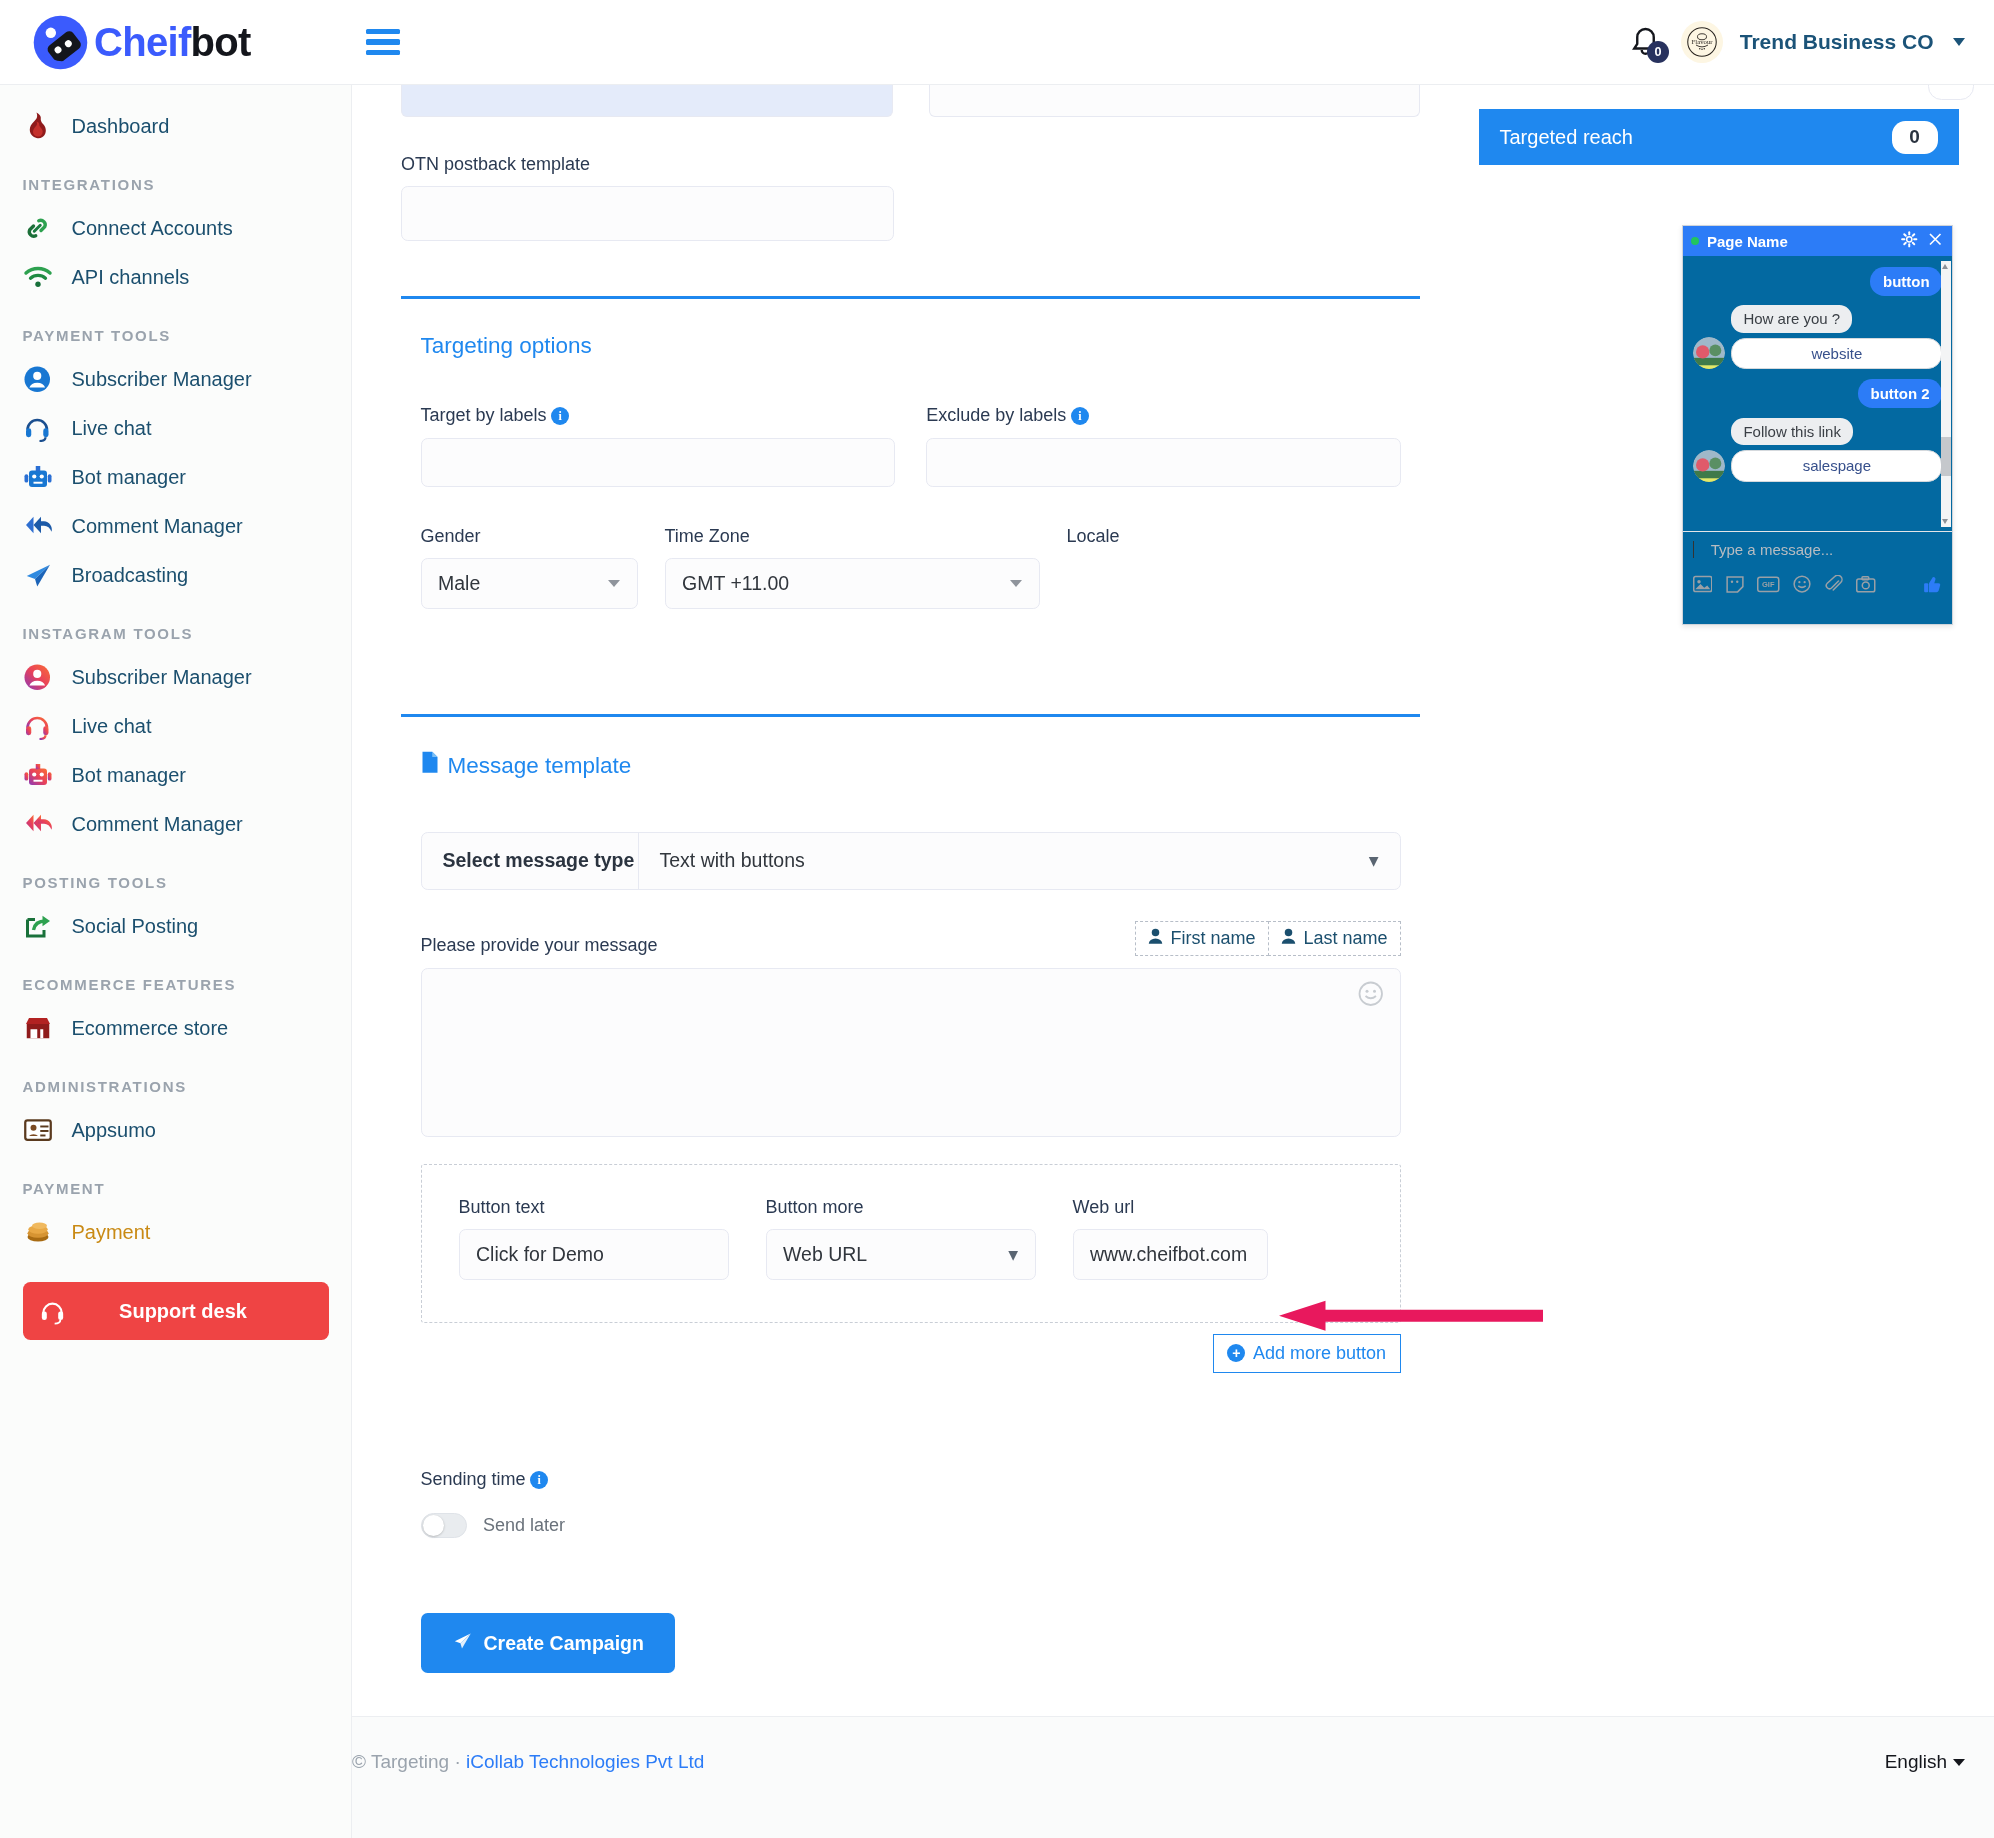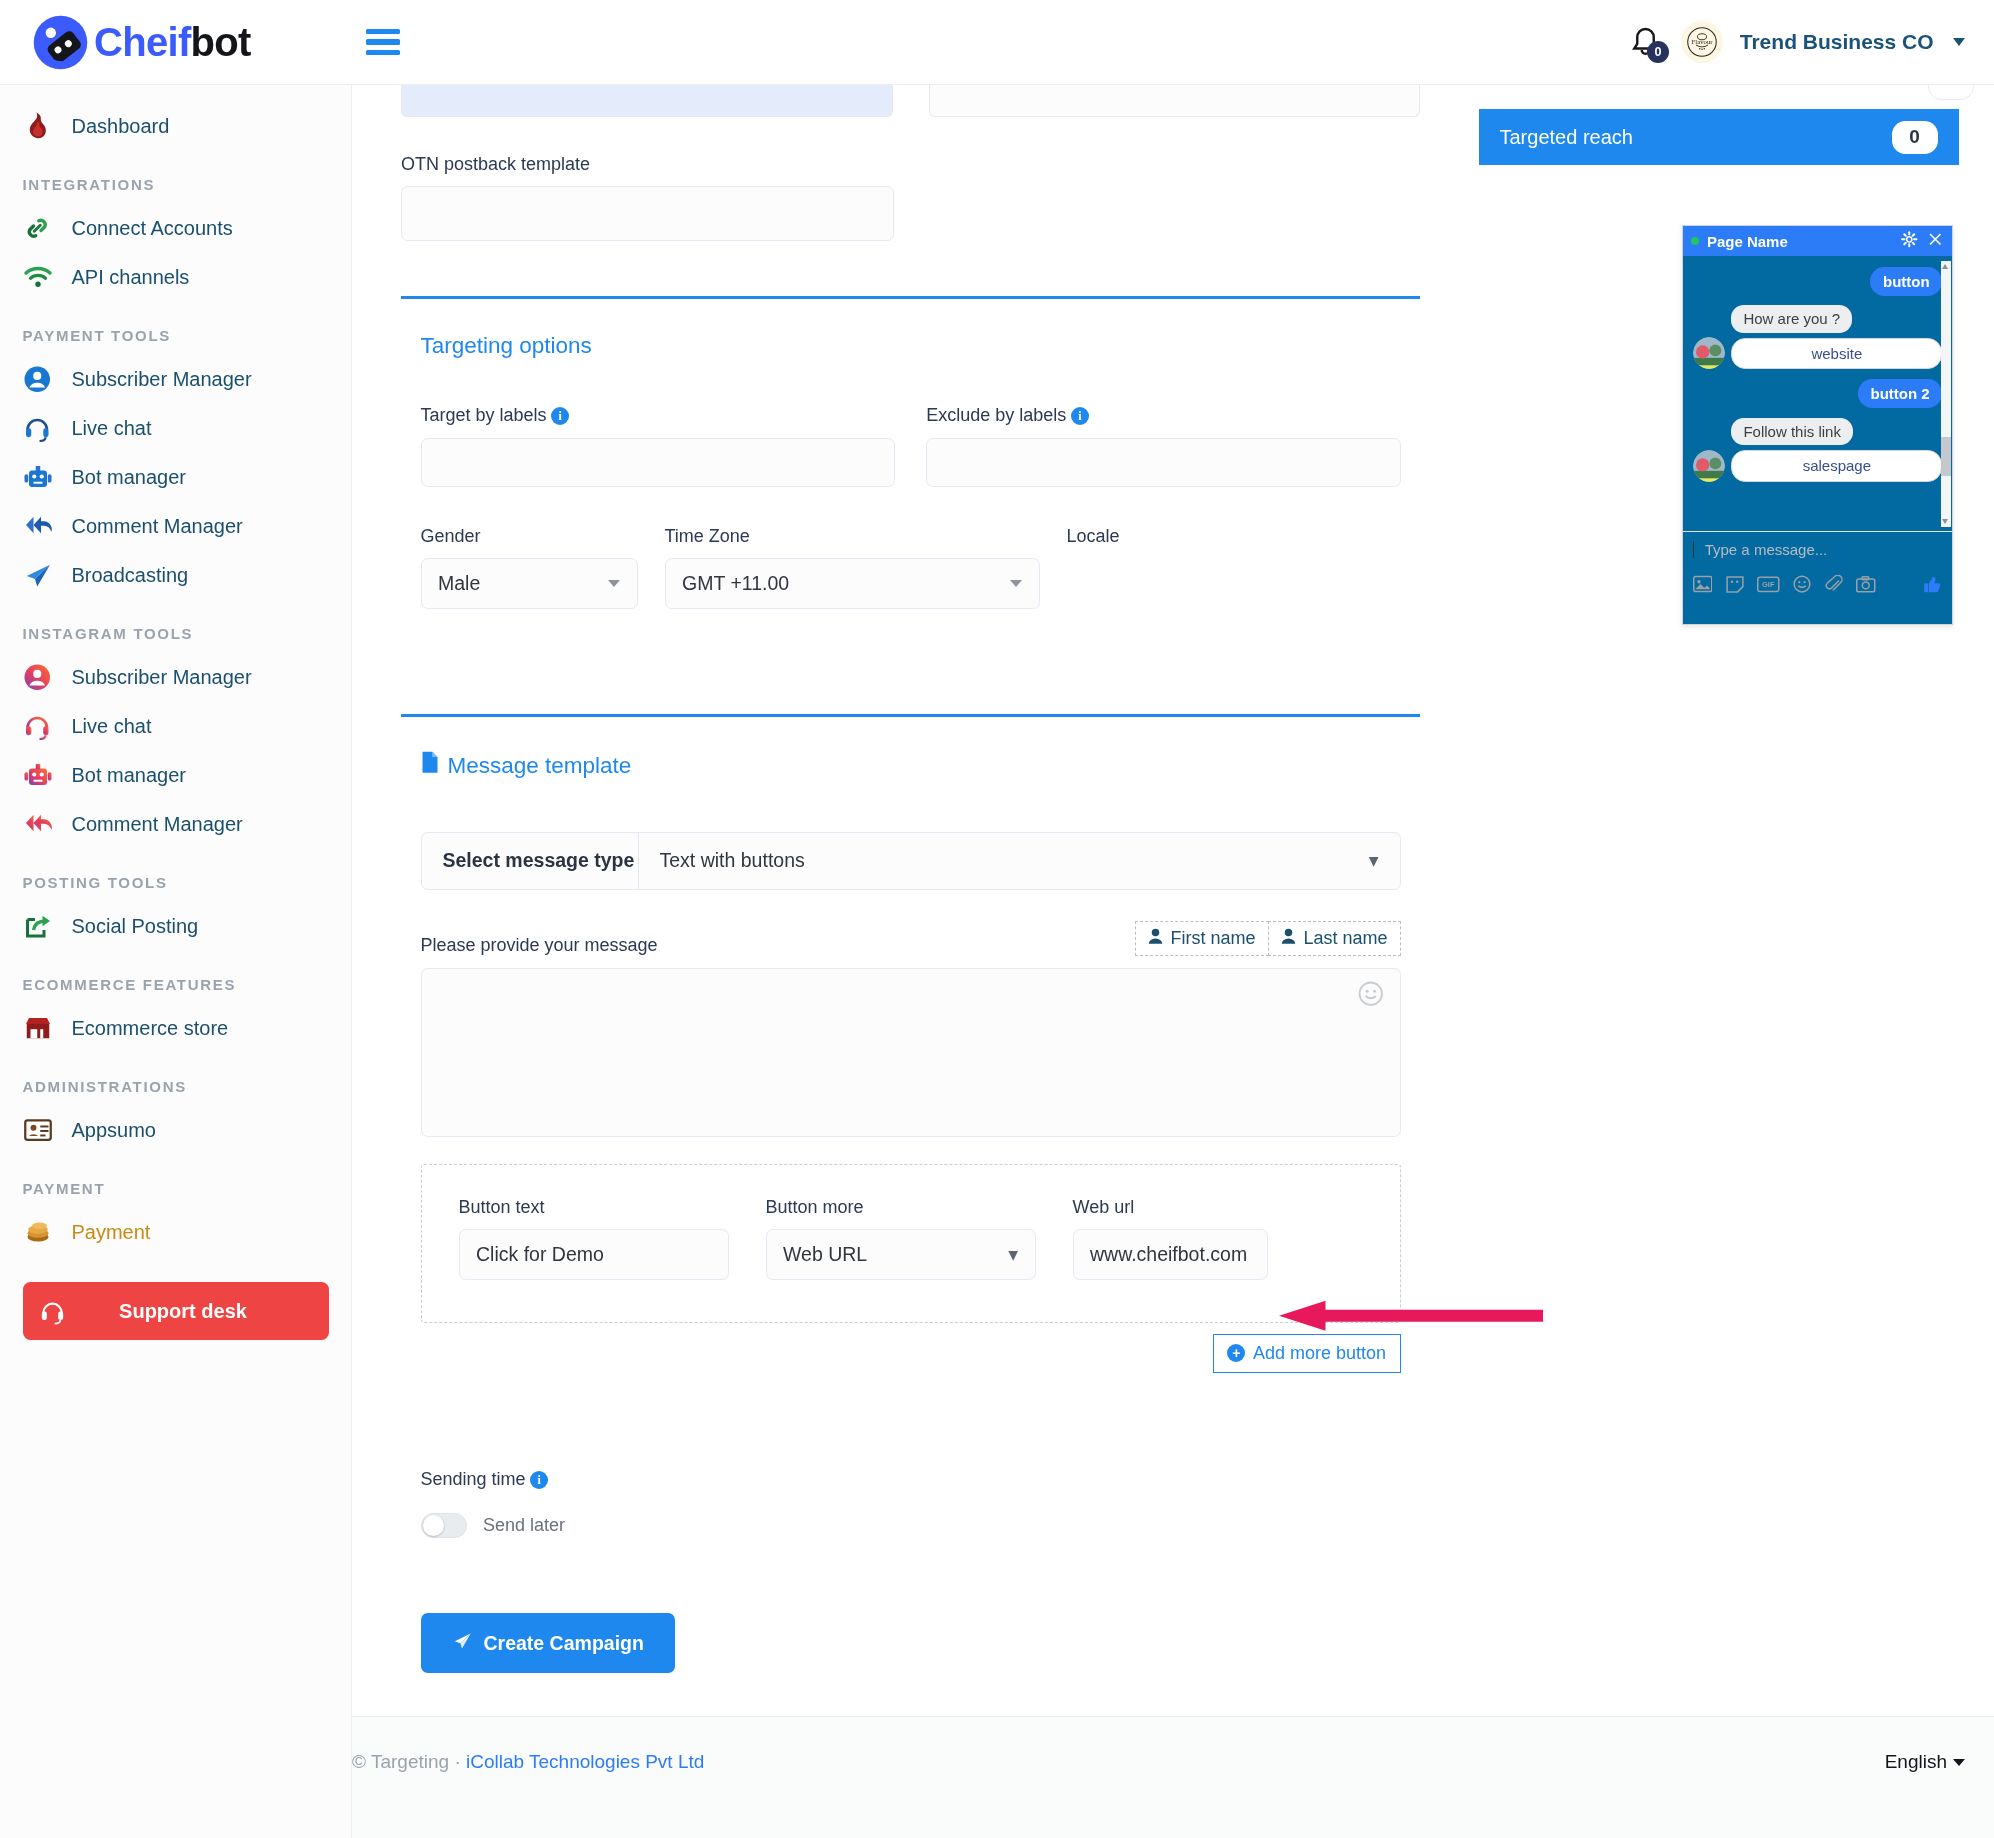--- a/index.html
+++ b/index.html
@@ -213,21 +213,21 @@
     border:0.7px solid #d5d9dd; border-radius:14.2px; height:31.5px;
     display:flex; align-items:center; justify-content:center;
     color:#37508c; font-size:15px; background:#fff; cursor:pointer;
   }
   .chat-scroll { position:absolute; right:1.5px; top:4.5px; width:9.7px; height:266px; background:#f3f4f5; }
   .chat-scroll .thumb { position:absolute; left:0; top:176px; width:9.7px; height:39px; background:#c5c8cc; }
   .chat-scroll .ar { position:absolute; left:1.5px; width:0;height:0;border-left:3.7px solid transparent;border-right:3.7px solid transparent; }
   .chat-scroll .ar.up { top:3px; border-bottom:5.2px solid #8a9097; }
   .chat-scroll .ar.dn { bottom:3px; border-top:5.2px solid #8a9097; }
   .chat-foot { border-top:0.7px solid #e3e5e8; height:93px; padding:9px 9.7px; }
-  .chat-input { font-size:15px; color:#b8bcc1; border-left:1.1px solid #333; padding-left:11px; }
+  .chat-input { font-size:15px; color:#b8bcc1; border-left:1.1px solid #333; padding-left:17px; }
   .chat-icons { display:flex; align-items:center; gap:13.5px; margin-top:16.5px; }
 
   
   .arrow-ann { position:absolute; left:1279px; top:1300px; width:264px; height:31.5px; z-index:40; }
 
   
   .footer {
     position:absolute; top:1716px; left:0; width:1995px; height:123px;
     background:#fafbfb; border-top:0.7px solid #eceef1;
   }

